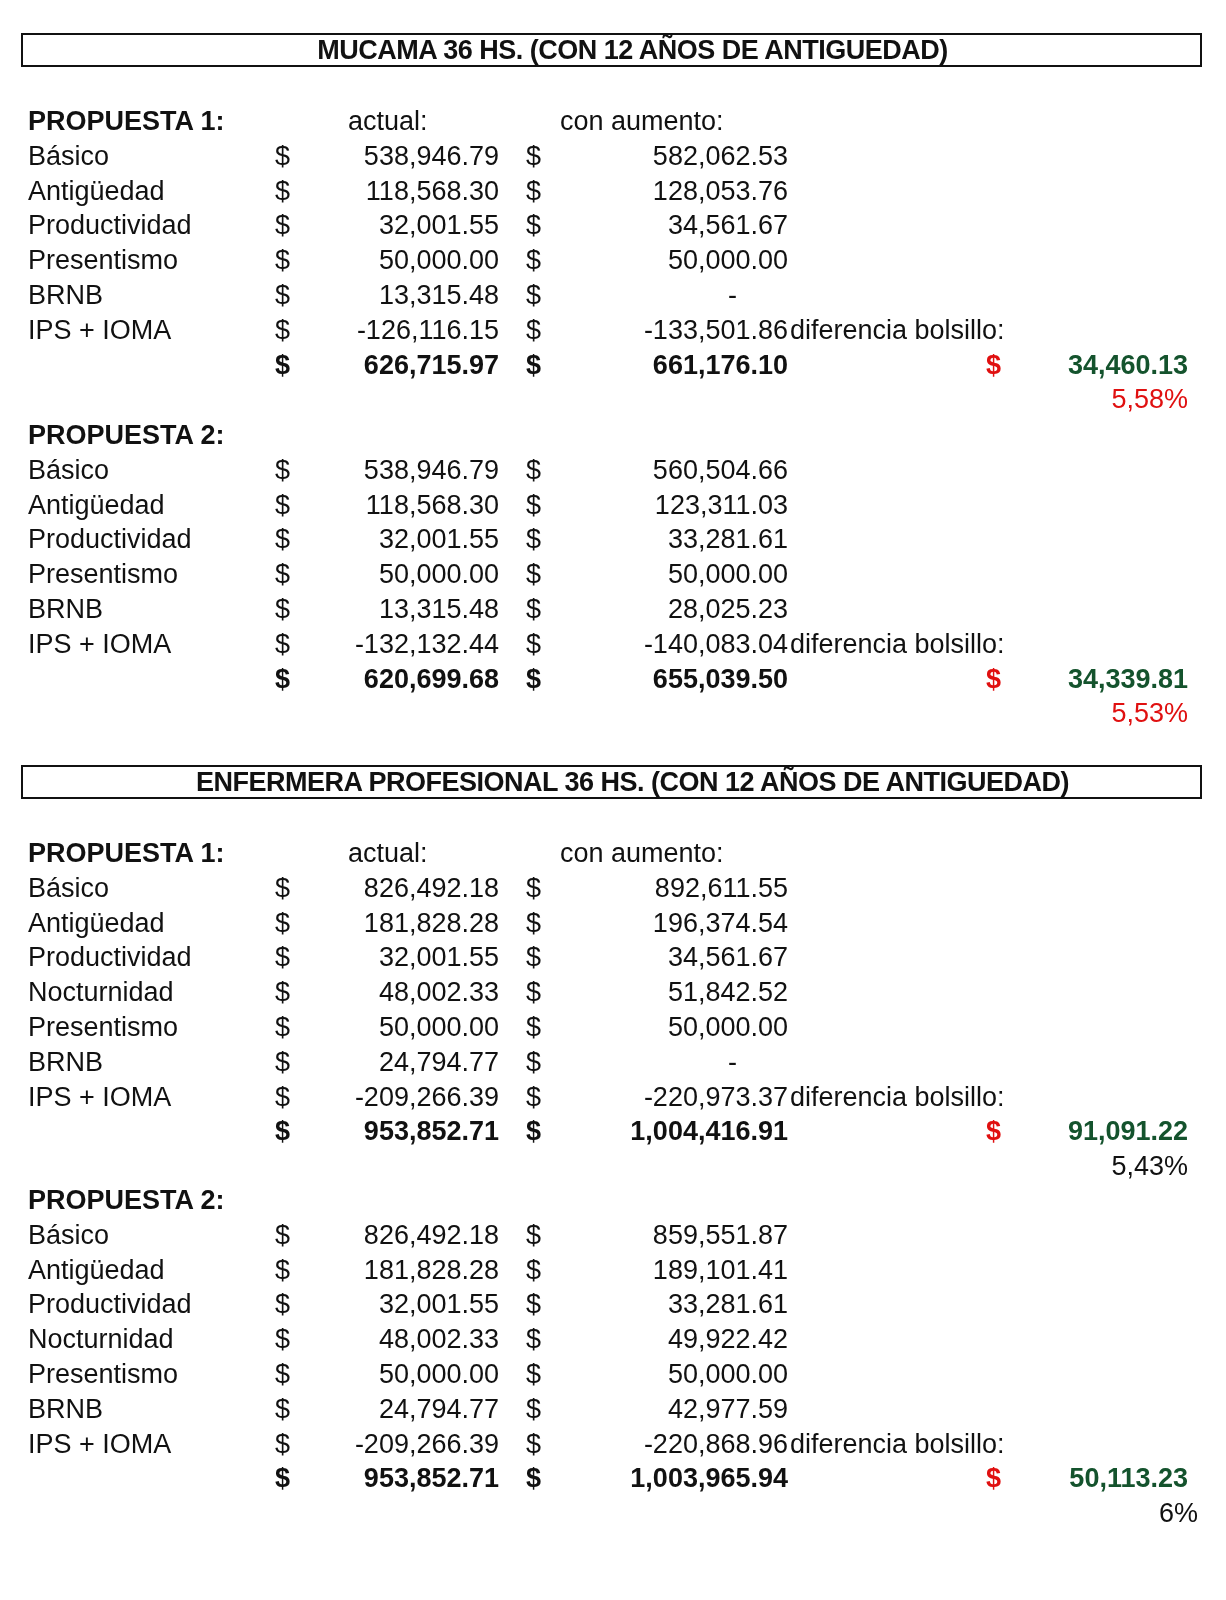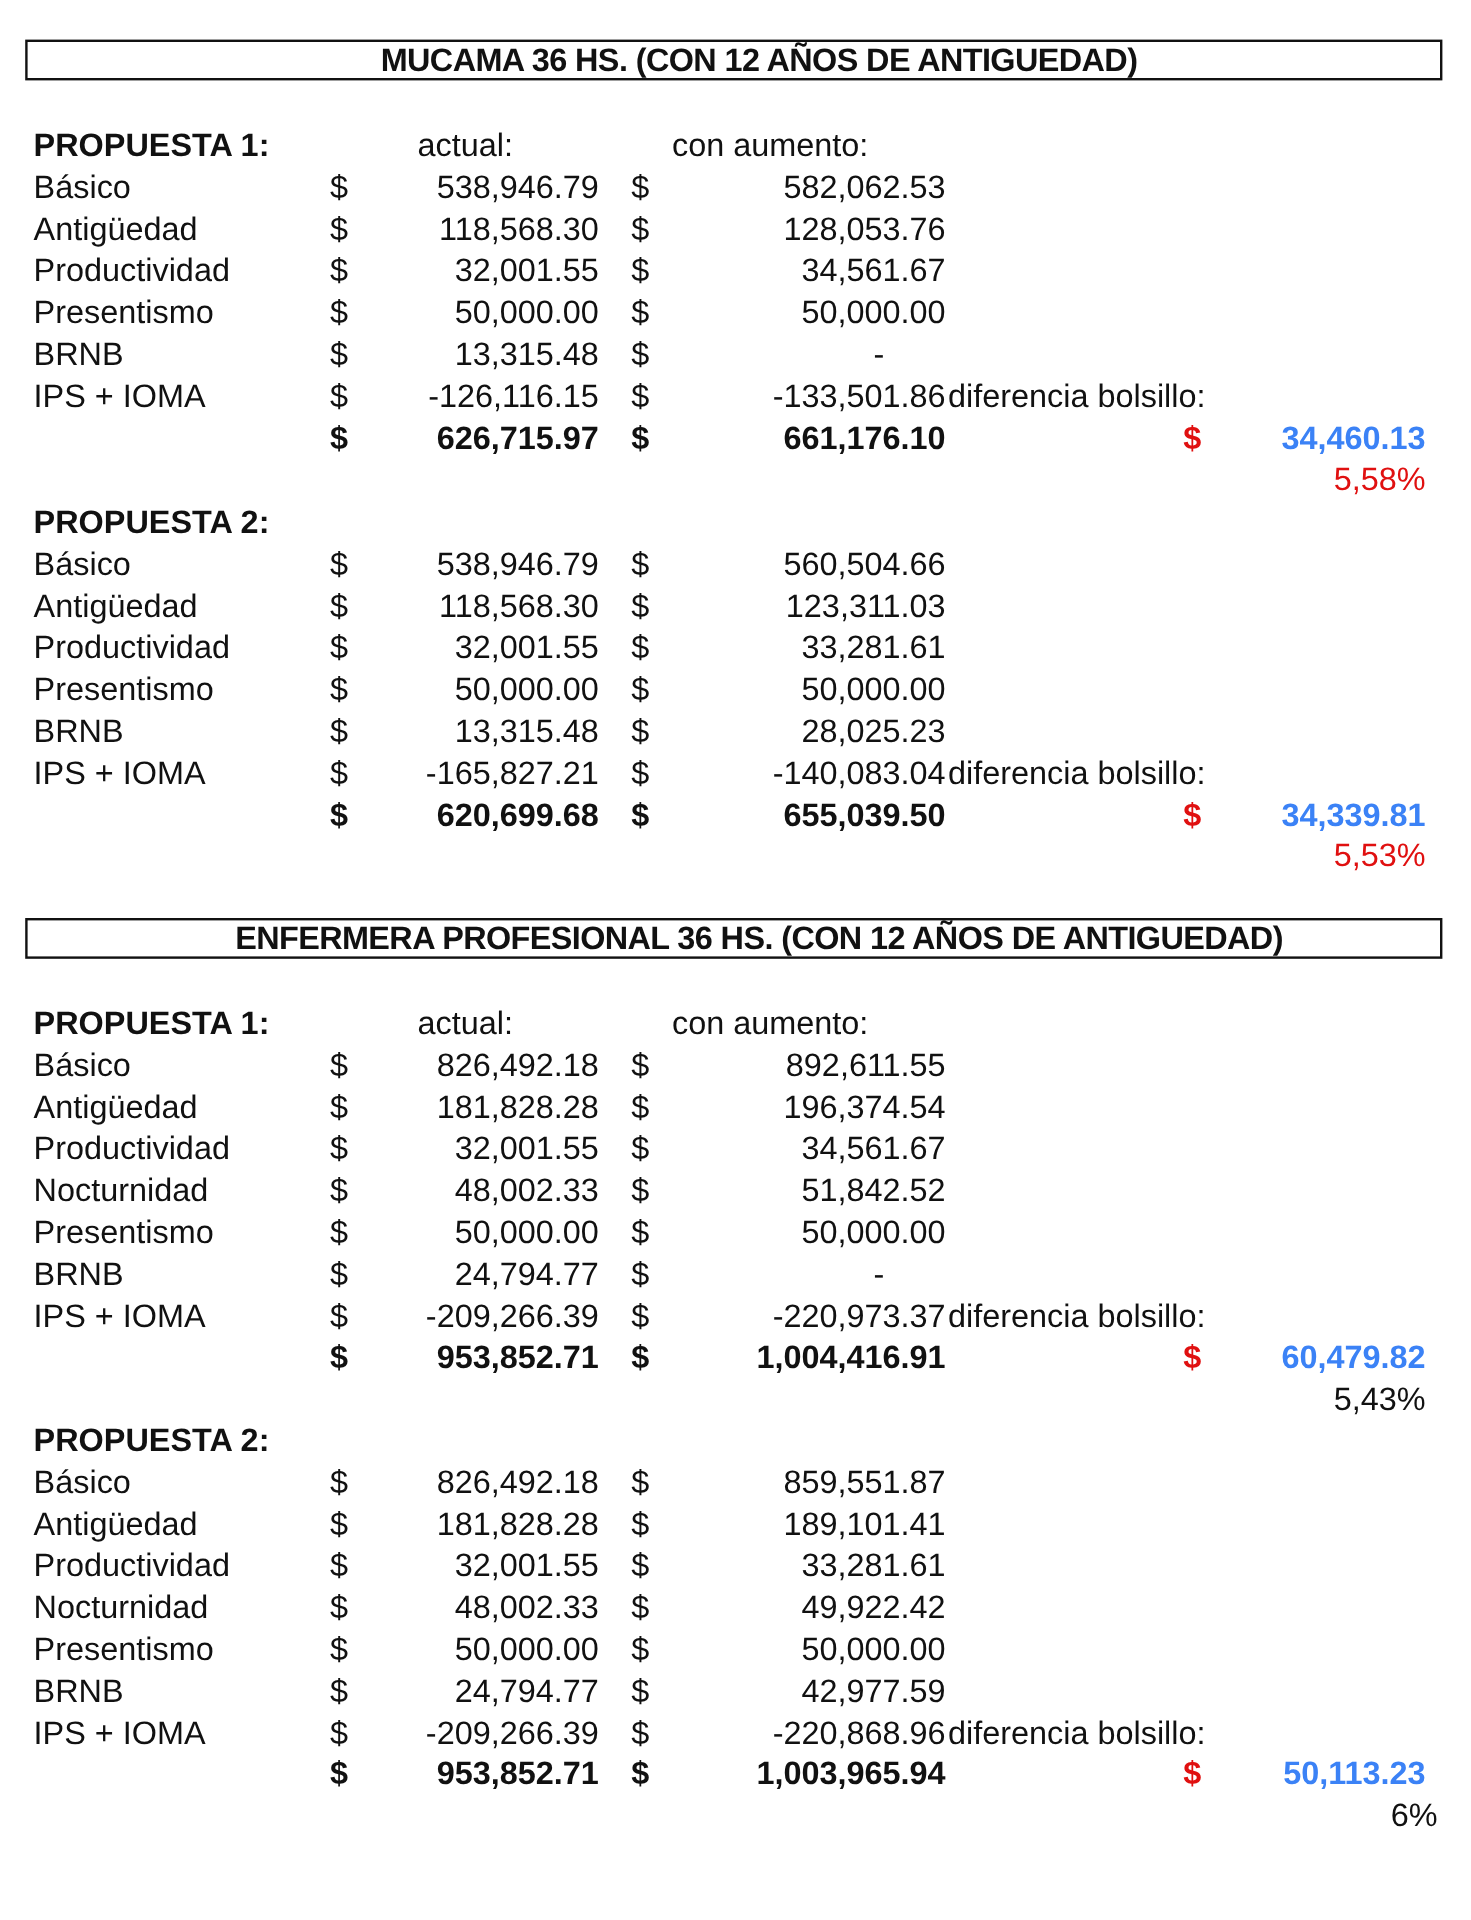--- a/index.html
+++ b/index.html
@@ -23,21 +23,21 @@
     .head { left: 28px; font-weight: bold; text-align: center; }
     .colh1 { left: 348px; }
     .colh2 { left: 560px; }
     .cur1 { left: 275px; }
     .val1 { right: 727px; text-align: right; }
     .cur2 { left: 526px; }
     .val2 { right: 438px; text-align: right; }
     .dash { right: 489px; }
     .note { left: 790px; }
     .diffcur { left: 986px; color: #e01010; font-weight: bold; }
-    .diffval { right: 38px; text-align: right; color: #3b82f6; font-weight: bold; }
+    .diffval { right: 38px; text-align: right; color: #14532d; font-weight: bold; }
     .pct { right: 38px; text-align: right; }
     .pct.red { color: #e01010; }
     .pct.last { right: 28px; }
     .bold { font-weight: bold; }
   </style>
 </head>
 <body>
 
 <div id="doc">
     <div class="title-box" style="top: 33px;">MUCAMA 36 HS. (CON 12 AÑOS DE ANTIGUEDAD)</div>
@@ -134,21 +134,21 @@
     <div class="row" style="top: 591px;">
       <span class="lbl">BRNB</span>
       <span class="cur1">$</span>
       <span class="val1">13,315.48</span>
       <span class="cur2">$</span>
       <span class="val2">28,025.23</span>
     </div>
     <div class="row" style="top: 625.8px;">
       <span class="lbl">IPS + IOMA</span>
       <span class="cur1">$</span>
-      <span class="val1">-165,827.21</span>
+      <span class="val1">-132,132.44</span>
       <span class="cur2">$</span>
       <span class="val2">-140,083.04</span>
       <span class="note">diferencia bolsillo:</span>
     </div>
     <div class="row bold" style="top: 660.6px;">
       <span class="cur1">$</span>
       <span class="val1">620,699.68</span>
       <span class="cur2">$</span>
       <span class="val2">655,039.50</span>
       <span class="diffcur">$</span>
@@ -212,21 +212,21 @@
       <span class="cur2">$</span>
       <span class="val2">-220,973.37</span>
       <span class="note">diferencia bolsillo:</span>
     </div>
     <div class="row bold" style="top: 1113.4px;">
       <span class="cur1">$</span>
       <span class="val1">953,852.71</span>
       <span class="cur2">$</span>
       <span class="val2">1,004,416.91</span>
       <span class="diffcur">$</span>
-      <span class="diffval">60,479.82</span>
+      <span class="diffval">91,091.22</span>
     </div>
     <div class="row" style="top: 1148.2px;">
       <span class="pct">5,43%</span>
     </div>
     <div class="row" style="top: 1182px;">
       <span class="head">PROPUESTA 2:</span>
     </div>
     <div class="row" style="top: 1216.8px;">
       <span class="lbl">Básico</span>
       <span class="cur1">$</span>

